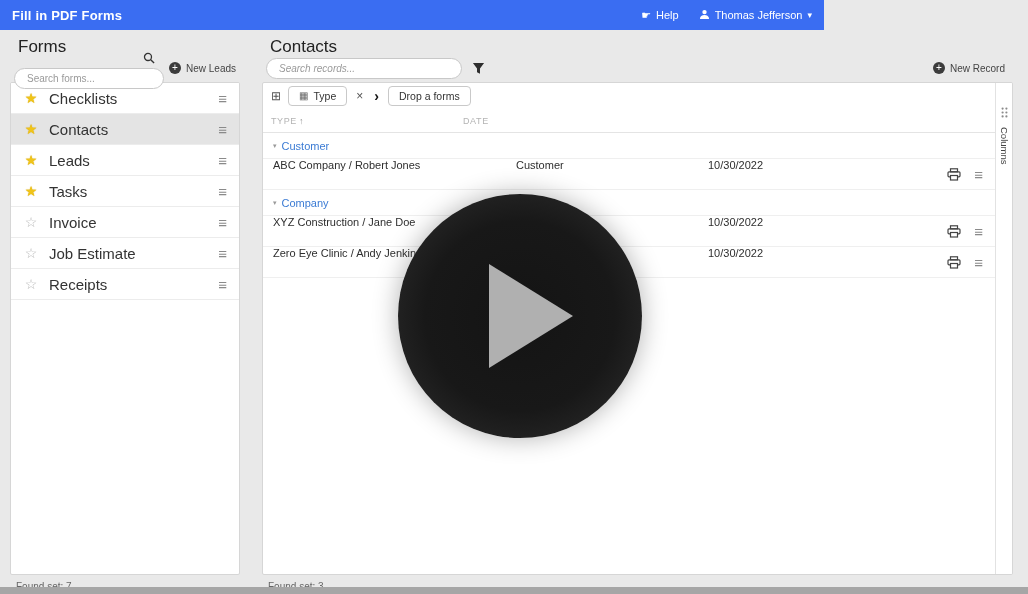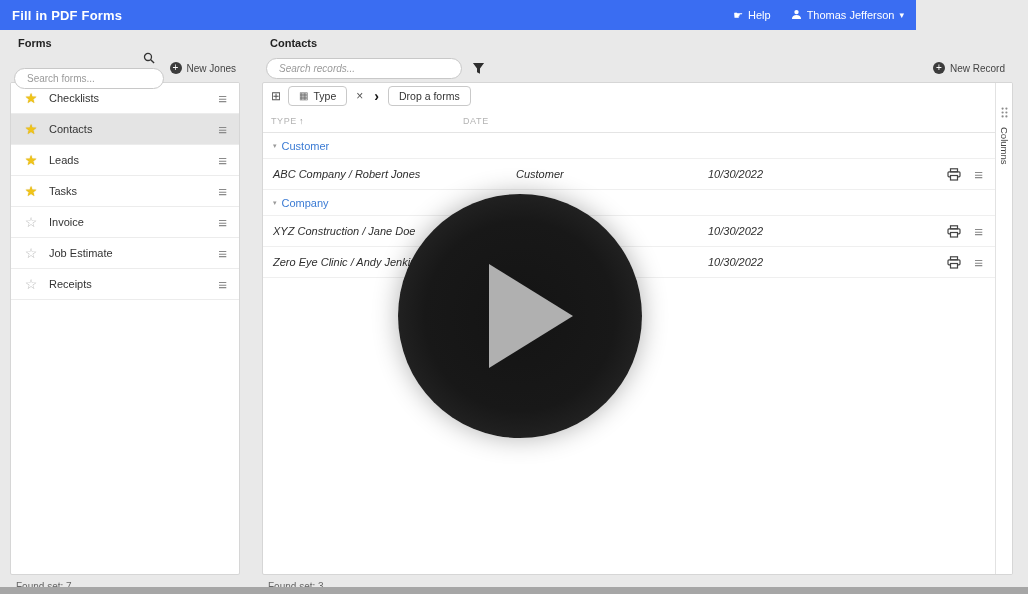--- a/index.html
+++ b/index.html
@@ -7,34 +7,34 @@
   body {
     position: relative;
     overflow: hidden;
     background: #e9e9e9;
     font-family: "Liberation Sans", sans-serif;
     font-size: 11px;
     color: #333;
   }
   
   .topbar {
-    position:absolute; left:0; top:0; width:916px; height:30px;
+    position:absolute; left:0; top:0; width:824px; height:30px;
     background: var(--topbar, #3a6df2);
     display:flex; align-items:center; padding:0 12px; color:#fff;
   }
   .topbar-title { font-size:13px; font-weight:700; letter-spacing:.2px; }
   .topbar-spacer { flex:1; }
   .topbar-right { display:flex; align-items:center; gap:20px; font-size:11px; }
   .tb-group { display:flex; align-items:center; gap:5px; cursor:pointer; }
   .caret { font-size:9px; }
 
   
   .left-col  { position:absolute; left:10px;  top:30px; width:230px; }
   .main-col  { position:absolute; left:262px; top:30px; width:751px; }
-  .col-heading { height:24px; padding:7px 8px 0 8px; font-size:11px; font-weight:700; color:#222; }
+  .col-heading { height:24px; padding:7px 8px 0 8px; font-size:17px; font-weight:400; color:#222; }
   .controls { height:28px; display:flex; align-items:center; padding:0 4px; }
   .panel {
     height:493px; background:#fff;
     border:1px solid #d6d6d6; border-radius:2px;
     overflow:hidden;
   }
   .found { margin:6px 0 0 6px; font-size:10px; color:#666; }
 
   
   .search-wrap { position:relative; display:inline-block; }
@@ -57,21 +57,21 @@
 
   
   .form-item {
     height:31px; display:flex; align-items:center; gap:10px;
     padding:0 12px; border-bottom:1px solid #ececec; cursor:pointer; background:#fff;
   }
   .form-item.selected { background:#e4e4e4; }
   .star { font-size:14px; line-height:14px; width:16px; text-align:center; }
   .star-on  { color: var(--star, #f0c419); text-shadow: 0 0 1px #c79a00; }
   .star-off { color:#b9b9b9; }
-  .form-label { flex:1; font-size:11px; color:#333; }
+  .form-label { flex:1; font-size:15px; color:#333; }
   .burger { font-size:15px; color:#8a8a8a; cursor:pointer; line-height:1; }
 
   
   .panel-flex { display:flex; }
   .table-area { flex:1; min-width:0; }
   .columns-strip {
     width:17px; border-left:1px solid #e2e2e2;
     display:flex; flex-direction:column; align-items:center;
     padding-top:24px; gap:7px; background:#fff; cursor:pointer;
   }
@@ -94,21 +94,21 @@
 
   .c-desc { flex:0 0 245px; padding-left:10px; overflow:hidden; white-space:nowrap; }
   .c-type { flex:0 0 190px; padding-left:8px; overflow:hidden; white-space:nowrap; }
   .c-date { flex:1; padding-left:10px; overflow:hidden; white-space:nowrap; }
   .c-icons { flex:0 0 70px; display:flex; align-items:center; justify-content:flex-end; gap:13px; padding-right:12px; }
 
   .group-row { height:26px; display:flex; align-items:center; padding-left:10px; border-bottom:1px solid #efefef; cursor:pointer; }
   .gcaret { font-size:7px; color:#9a9a9a; margin-right:5px; }
   .gname { color: var(--group_link, #3b7bd4); font-size:11px; }
 
-  .data-row { height:31px; display:flex; align-items:center; border-bottom:1px solid #efefef; background:#fff;font-style:italic; }
+  .data-row { height:31px; display:flex; border-bottom:1px solid #efefef; background:#fff; }
   .cell { font-size:11px; color:#2e2e2e; }
   .print-ico { cursor:pointer; display:flex; align-items:center; }
 
   
   .video-overlay {
     position:absolute; left:398px; top:194px; width:244px; height:244px;
     border-radius:50%;
     background: radial-gradient(circle at 50% 50%, #141414 0%, #181818 55%, #242424 76%, #3a3a3a 95%, #474747 100%);
     box-shadow: 0 0 26px rgba(0,0,0,0.30);
     display:flex; align-items:center; justify-content:center;
@@ -157,21 +157,21 @@
       <input class="search-input sidebar-search" type="text" placeholder="Search forms..." style="">
       <span class="mag-icon">
         <svg width="12" height="12" viewBox="0 0 13 13">
             <circle cx="5.4" cy="5.4" r="3.8" fill="none" stroke="#333" stroke-width="1.4"></circle>
             <line x1="8.4" y1="8.4" x2="12" y2="12" stroke="#333" stroke-width="1.5"></line>
           </svg>
       </span>
     </span>
     <span class="new-btn">
       <span class="plus-ico">+</span>
-      <span>New Jones</span>
+      <span>New Leads</span>
     </span>
   </div>
   <div class="panel">
     <div class="form-item">
       <span class="star star-on">★</span>
       <span class="form-label">Checklists</span>
       <span class="burger">≡</span>
     </div>
     <div class="form-item selected">
       <span class="star star-on">★</span>

